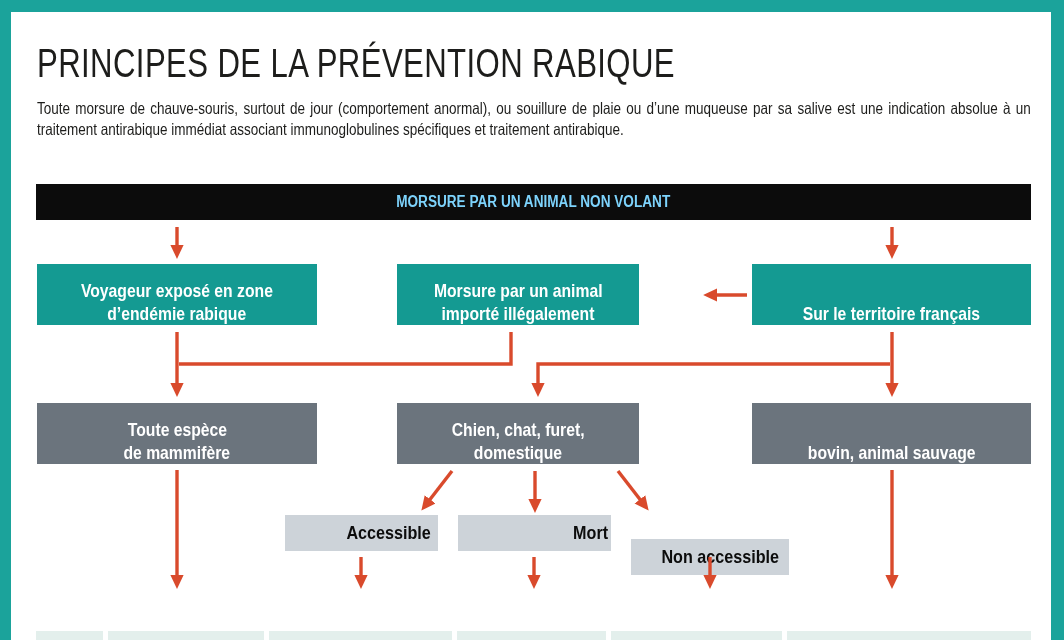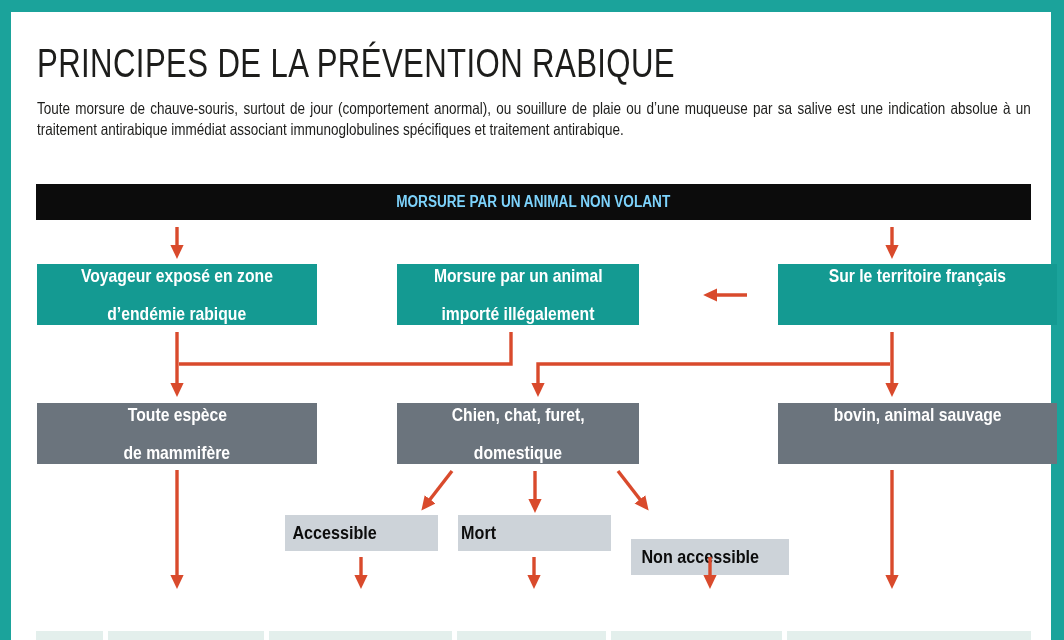--- a/index.html
+++ b/index.html
@@ -30,31 +30,31 @@
   }
 
   .banner{
     position:absolute;left:36px;width:995px;background:var(--black);
     color:#7dd3fc;font-weight:bold;display:flex;align-items:center;justify-content:center;
   }
   .banner-top{top:184px;height:36px;font-size:16px;}
   .banner-bottom{top:595px;height:31px;font-size:16px;}
 
   .node{
-    position:absolute;display:flex;flex-direction:column;align-items:center;justify-content:space-between;
+    position:absolute;display:flex;flex-direction:column;align-items:center;justify-content:flex-end;
     text-align:center;font-weight:bold;
   }
   .node .ln{display:block;line-height:23px;}
   .teal-box{background:var(--teal);color:#fff;top:264px;height:61px;font-size:18.5px;}
   .slate-box{background:var(--slate);color:#fff;top:403px;height:61px;font-size:18.5px;}
   .status-box{background:var(--lightgray);color:var(--black);top:515px;height:36px;font-size:19px;flex-direction:row;}
 
   .pos-col1{left:37px;width:280px;}
   .pos-col2{left:397px;width:242px;}
-  .pos-col3{left:778px;width:279px;gap:12px;}
+  .pos-col3{left:752px;width:279px;gap:12px;}
   .pos-status1{left:285px;width:153px;}
   .pos-status2{left:458px;width:153px;}
   .pos-status3{left:631px;width:158px;margin-top:24px;}
 
   #connectors{position:absolute;left:0;top:0;pointer-events:none;}
   #connectors .conn{stroke:var(--arrow);stroke-width:3.4;fill:none;}
   #connectors marker path{fill:var(--arrow);}
 
   .table-row{position:absolute;left:36px;top:631px;width:995px;height:9px;}
   .cell{position:absolute;top:0;height:9px;background:var(--cell);}

